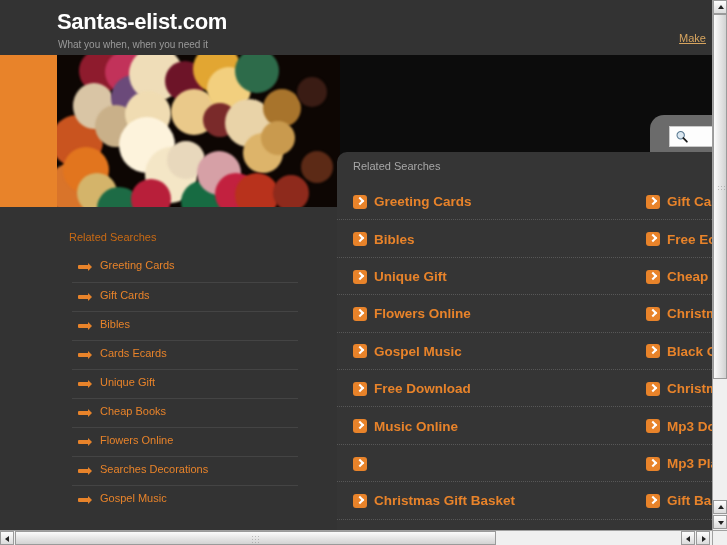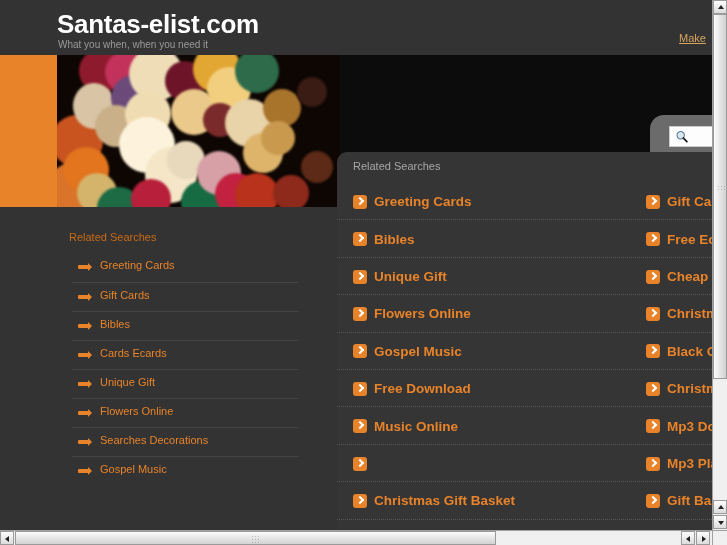--- a/index.html
+++ b/index.html
@@ -30,21 +30,21 @@
     left: 0; top: 0;
     width: 712px;
     height: 55px;
     background: #333333;
   }
   #site-title {
     position: absolute;
     left: 57px;
     top: 9px;
     color: #ffffff;
-    font-size: 26px;
+    font-size: 22px;
     font-weight: bold;
     letter-spacing: -0.3px;
     white-space: nowrap;
   }
   #site-tagline {
     position: absolute;
     left: 58px;
     top: 39px;
     color: #9a9a9a;
     font-size: 10px;
@@ -386,20 +386,24 @@
       <div class="side-item">
         <span class="side-bullet"></span>
         <span class="side-label">Cards Ecards</span>
       </div>
       <div class="side-item">
         <span class="side-bullet"></span>
         <span class="side-label">Unique Gift</span>
       </div>
       <div class="side-item">
         <span class="side-bullet"></span>
+        <span class="side-label">Cheap Books</span>
+      </div>
+      <div class="side-item">
+        <span class="side-bullet"></span>
         <span class="side-label">Flowers Online</span>
       </div>
       <div class="side-item">
         <span class="side-bullet"></span>
         <span class="side-label">Searches Decorations</span>
       </div>
       <div class="side-item">
         <span class="side-bullet"></span>
         <span class="side-label">Gospel Music</span>
       </div>

